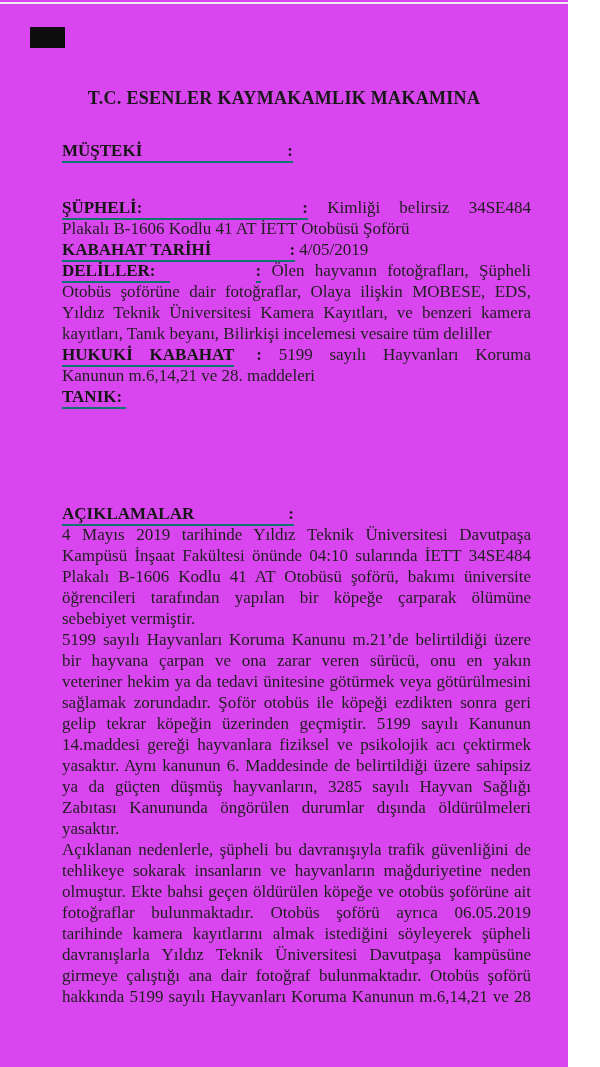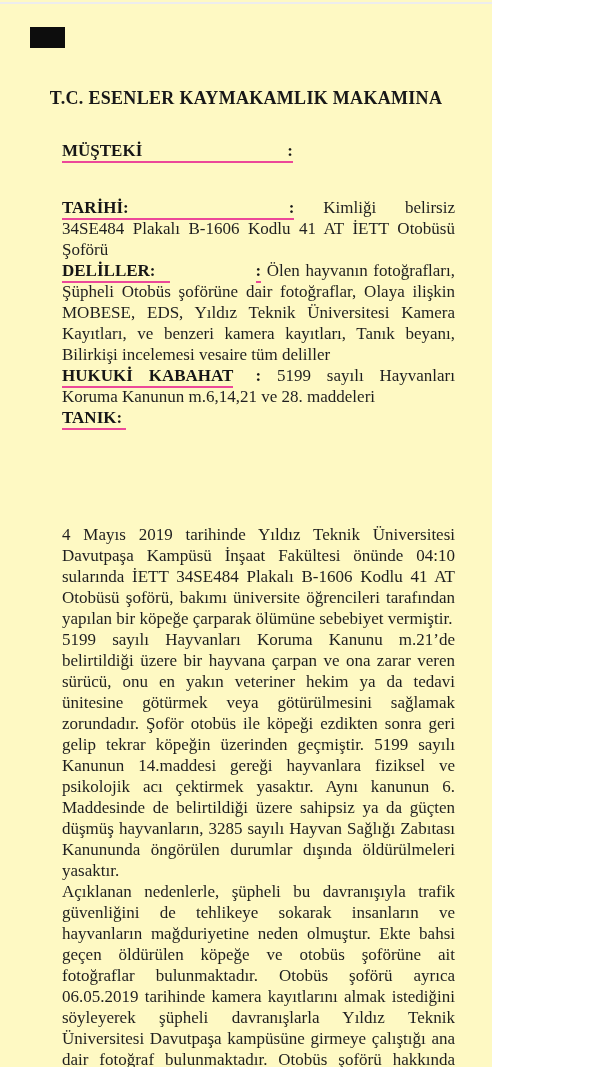--- a/index.html
+++ b/index.html
@@ -2,24 +2,24 @@
 <html><head>
 <meta charset="utf-8">
 <style>
   html, body {
     margin: 0;
     padding: 0;
     background: #ffffff;
   }
   .page {
     position: relative;
-    width: 492px;
+    width: 568px;
     height: 1067px;
     overflow: hidden;
-    background: #fef9c3;
+    background: #d946ef;
     color: #1f1f1f;
     font-family: "Liberation Serif", "DejaVu Serif", serif;
     font-size: 17px;
     line-height: 21px;
   }
   .scan-edge {
     position: absolute;
     top: 2px; left: 0;
     width: 100%; height: 2px;
     background: #ededed;
@@ -39,21 +39,21 @@
     color: #181818;
   }
   .content {
     padding: 0 37px 0 62px; 
   }
   .field {
     margin: 0;
     text-align: justify;
   }
   .field .ul {
-    border-bottom: 2px solid #ec4899;
+    border-bottom: 2px solid #0f766e;
     padding-bottom: 1px;
   }
   .lbl, .colon {
     font-weight: bold;
     color: #161616;
   }
   .sp {
     display: inline-block;
     height: 1px;
   }
@@ -84,29 +84,31 @@
 <div class="page">
   <div class="scan-edge"></div>
   <div class="redaction"></div>
 
   <h1 class="doc-title">T.C. ESENLER KAYMAKAMLIK MAKAMINA</h1>
 
   <div class="content">
 
     <p class="field f-musteki"><span class="ul"><span class="lbl">MÜŞTEKİ</span><span class="sp"></span><span class="colon">:</span></span></p>
 
-    <p class="field f-supheli"><span class="ul"><span class="lbl">TARİHİ:</span><span class="sp"></span><span class="colon">:</span></span> <span class="val">Kimliği belirsiz 34SE484 Plakalı B-1606 Kodlu 41 AT İETT Otobüsü Şoförü</span></p>
+    <p class="field f-supheli"><span class="ul"><span class="lbl">ŞÜPHELİ:</span><span class="sp"></span><span class="colon">:</span></span> <span class="val">Kimliği belirsiz 34SE484 Plakalı B-1606 Kodlu 41 AT İETT Otobüsü Şoförü</span></p>
 
+    <p class="field f-ktarihi"><span class="ul"><span class="lbl">KABAHAT TARİHİ</span><span class="sp"></span><span class="colon">:</span></span> <span class="val">4/05/2019</span></p>
 
 
     <p class="field f-deliller"><span class="ul ul-lbl"><span class="lbl">DELİLLER:</span></span><span class="sp"></span><span class="ul"><span class="colon">:</span></span> <span class="val">Ölen hayvanın fotoğrafları, Şüpheli Otobüs şoförüne dair fotoğraflar, Olaya ilişkin MOBESE, EDS, Yıldız Teknik Üniversitesi Kamera Kayıtları, ve benzeri kamera kayıtları, Tanık beyanı, Bilirkişi incelemesi vesaire tüm deliller</span></p>
 
     <p class="field f-hukuki"><span class="ul"><span class="lbl">HUKUKİ KABAHAT</span></span><span class="sp"></span><span class="colon">:</span> <span class="val">5199 sayılı Hayvanları Koruma Kanunun m.6,14,21 ve 28. maddeleri</span></p>
 
     <p class="field f-tanik"><span class="ul"><span class="lbl">TANIK:</span></span></p>
 
+    <p class="field f-acikla"><span class="ul"><span class="lbl">AÇIKLAMALAR</span><span class="sp"></span><span class="colon">:</span></span></p>
 
     <p class="para">4 Mayıs 2019 tarihinde Yıldız Teknik Üniversitesi Davutpaşa Kampüsü İnşaat Fakültesi önünde 04:10 sularında İETT 34SE484 Plakalı B-1606 Kodlu 41 AT Otobüsü şoförü, bakımı üniversite öğrencileri tarafından yapılan bir köpeğe çarparak ölümüne sebebiyet vermiştir.</p>
     <p class="para">5199 sayılı Hayvanları Koruma Kanunu m.21’de belirtildiği üzere bir hayvana çarpan ve ona zarar veren sürücü, onu en yakın veteriner hekim ya da tedavi ünitesine götürmek veya götürülmesini sağlamak zorundadır. Şoför otobüs ile köpeği ezdikten sonra geri gelip tekrar köpeğin üzerinden geçmiştir. 5199 sayılı Kanunun 14.maddesi gereği hayvanlara fiziksel ve psikolojik acı çektirmek yasaktır. Aynı kanunun 6. Maddesinde de belirtildiği üzere sahipsiz ya da güçten düşmüş hayvanların, 3285 sayılı Hayvan Sağlığı Zabıtası Kanununda öngörülen durumlar dışında öldürülmeleri yasaktır.</p>
     <p class="para para-last">Açıklanan nedenlerle, şüpheli bu davranışıyla trafik güvenliğini de tehlikeye sokarak insanların ve hayvanların mağduriyetine neden olmuştur. Ekte bahsi geçen öldürülen köpeğe ve otobüs şoförüne ait fotoğraflar bulunmaktadır. Otobüs şoförü ayrıca 06.05.2019 tarihinde kamera kayıtlarını almak istediğini söyleyerek şüpheli davranışlarla Yıldız Teknik Üniversitesi Davutpaşa kampüsüne girmeye çalıştığı ana dair fotoğraf bulunmaktadır. Otobüs şoförü hakkında 5199 sayılı Hayvanları Koruma Kanunun m.6,14,21 ve 28</p>
 
   </div>
 </div>
 
 </body></html>

